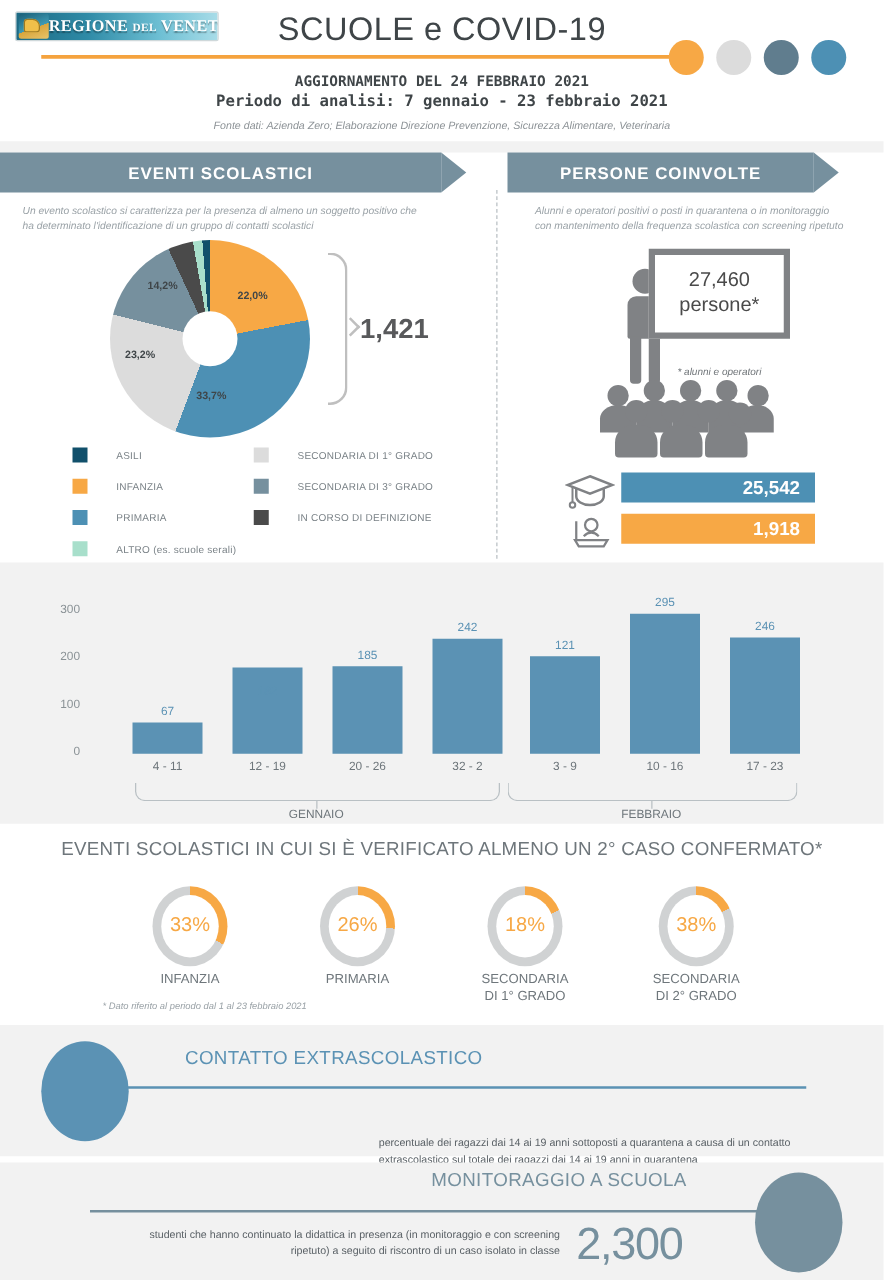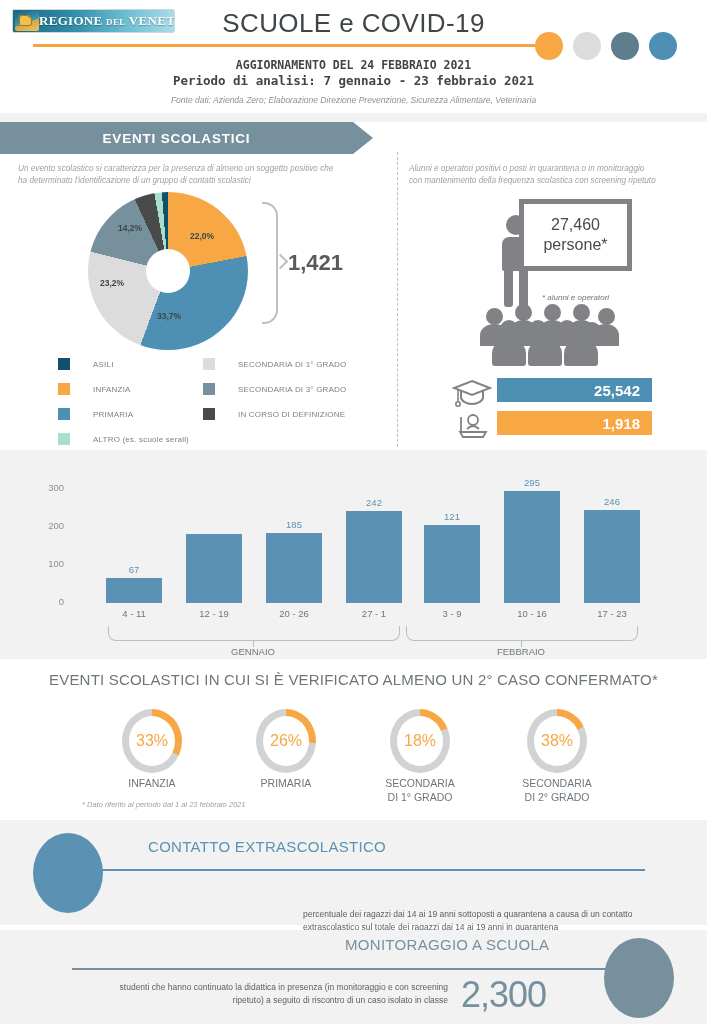--- a/index.html
+++ b/index.html
@@ -172,23 +172,27 @@
   <div class="subtitle2">Periodo di analisi: 7 gennaio - 23 febbraio 2021</div>
   <div class="source">Fonte dati: Azienda Zero; Elaborazione Direzione Prevenzione, Sicurezza Alimentare, Veterinaria</div>
 
   <div class="band" style="top:113px;height:9px;"></div>
 
   <div class="arrow-banner" style="left:0;top:122px;width:353px;">
     <span>EVENTI SCOLASTICI</span>
     <span class="tip"></span>
   </div>
 
+  <div class="arrow-banner" style="left:406px;top:122px;width:245px;">
+    <span>PERSONE COINVOLTE</span>
+    <span class="tip"></span>
+  </div>
 
   <div class="panel-desc" style="left:18px;top:163px;width:318px;">Un evento scolastico si caratterizza per la presenza di almeno un soggetto positivo che ha determinato l'identificazione di un gruppo di contatti scolastici</div>
-  <div class="panel-desc" style="left:409px;top:163px;width:250px;">Alunni e operatori positivi o posti in quarantena o in monitoraggio con mantenimento della frequenza scolastica con screening ripetuto</div>
+  <div class="panel-desc" style="left:428px;top:163px;width:250px;">Alunni e operatori positivi o posti in quarantena o in monitoraggio con mantenimento della frequenza scolastica con screening ripetuto</div>
 
   <div class="vdash"></div>
 
   <div class="donut-wrap">
     <div class="donut"></div>
   </div>
   <div class="slice-lbl" style="left:190px;top:231px;">22,0%</div>
   <div class="slice-lbl" style="left:157px;top:311px;">33,7%</div>
   <div class="slice-lbl" style="left:100px;top:278px;">23,2%</div>
   <div class="slice-lbl" style="left:118px;top:223px;">14,2%</div>
@@ -307,21 +311,21 @@
     <div class="bar-val" style="left:186px;width:56px;top:60px;margin-top:28px;">182</div>
     <div class="bar-val" style="left:266px;width:56px;top:59px;">185</div>
     <div class="bar-val" style="left:346px;width:56px;top:37px;">242</div>
     <div class="bar-val" style="left:424px;width:56px;top:51px;">121</div>
     <div class="bar-val" style="left:504px;width:56px;top:17px;">295</div>
     <div class="bar-val" style="left:584px;width:56px;top:36px;">246</div>
 
     <div class="bar-cat" style="left:106px;width:56px;top:148px;">4 - 11</div>
     <div class="bar-cat" style="left:186px;width:56px;top:148px;">12 - 19</div>
     <div class="bar-cat" style="left:266px;width:56px;top:148px;">20 - 26</div>
-    <div class="bar-cat" style="left:346px;width:56px;top:148px;">27 - 1</div>
+    <div class="bar-cat" style="left:346px;width:56px;top:148px;">32 - 2</div>
     <div class="bar-cat" style="left:424px;width:56px;top:148px;">3 - 9</div>
     <div class="bar-cat" style="left:504px;width:56px;top:148px;">10 - 16</div>
     <div class="bar-cat" style="left:584px;width:56px;top:148px;">17 - 23</div>
 
     <div class="brace" style="left:108px;top:166px;width:290px;"></div>
     <div class="brace-tick" style="left:253px;top:180px;"></div>
     <div class="brace-lbl" style="left:158px;top:186px;width:190px;">GENNAIO</div>
 
     <div class="brace" style="left:406px;top:166px;width:230px;"></div>
     <div class="brace-tick" style="left:521px;top:180px;"></div>

